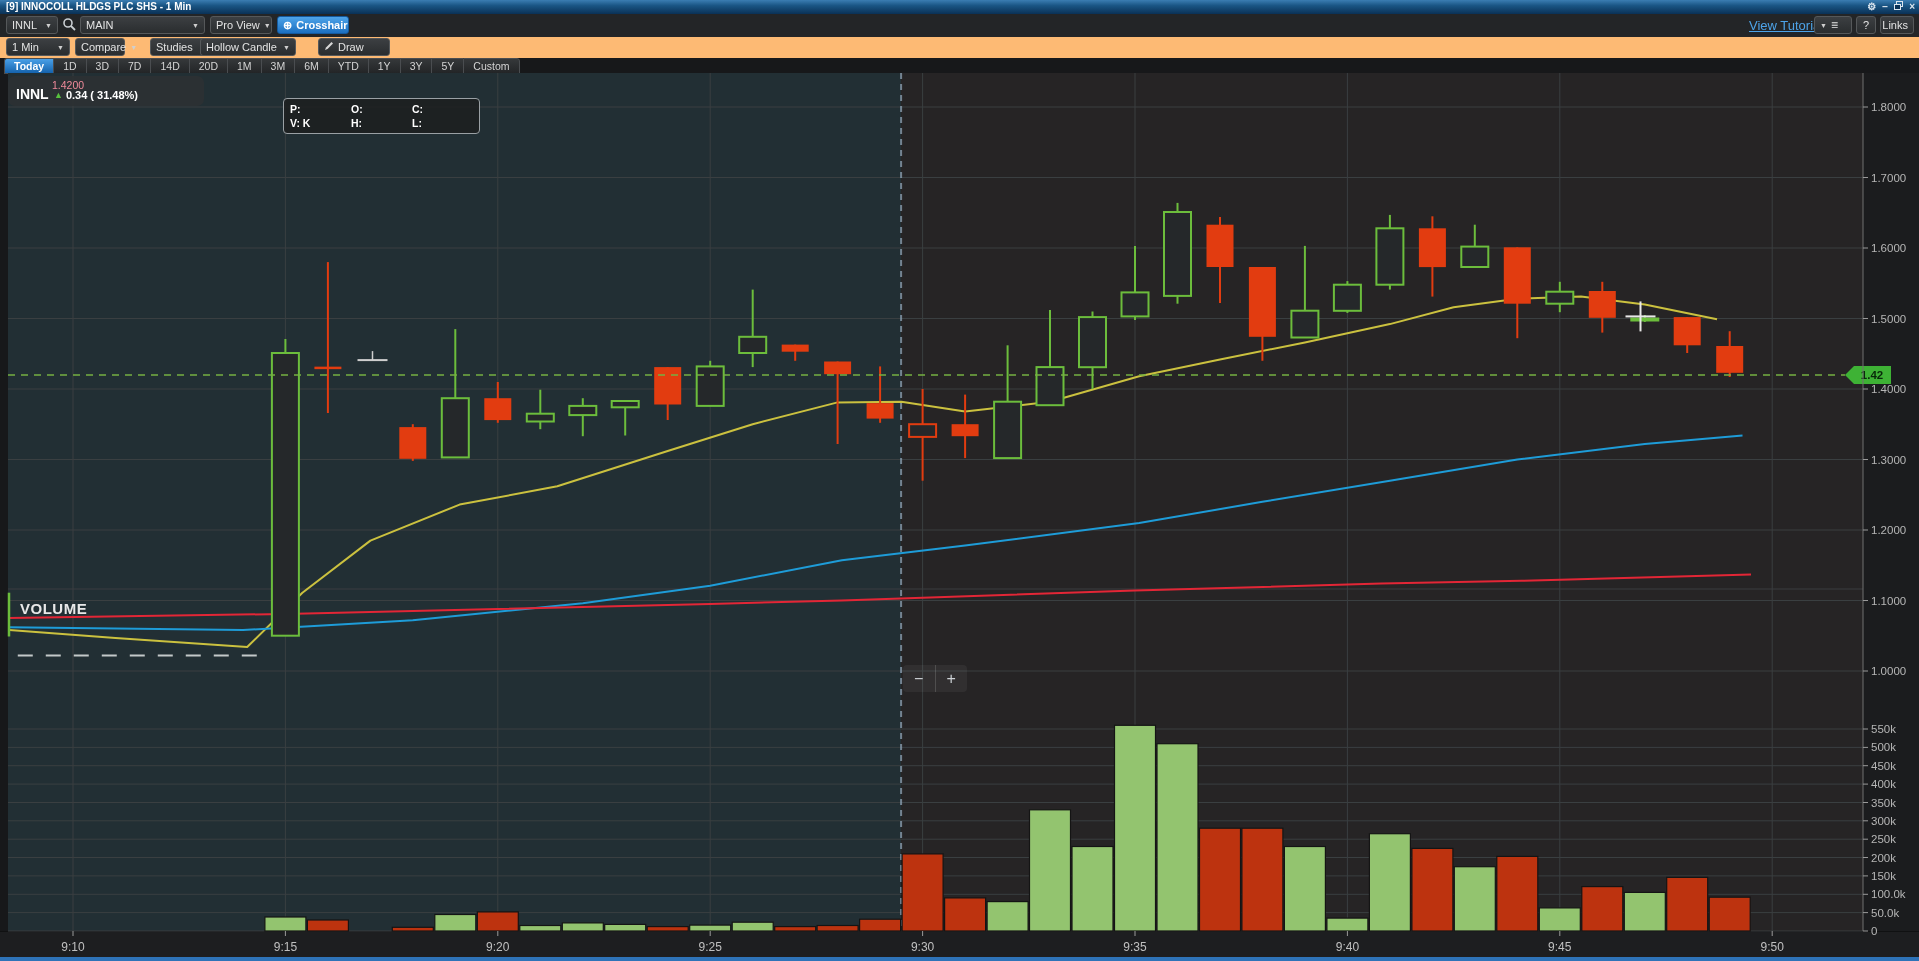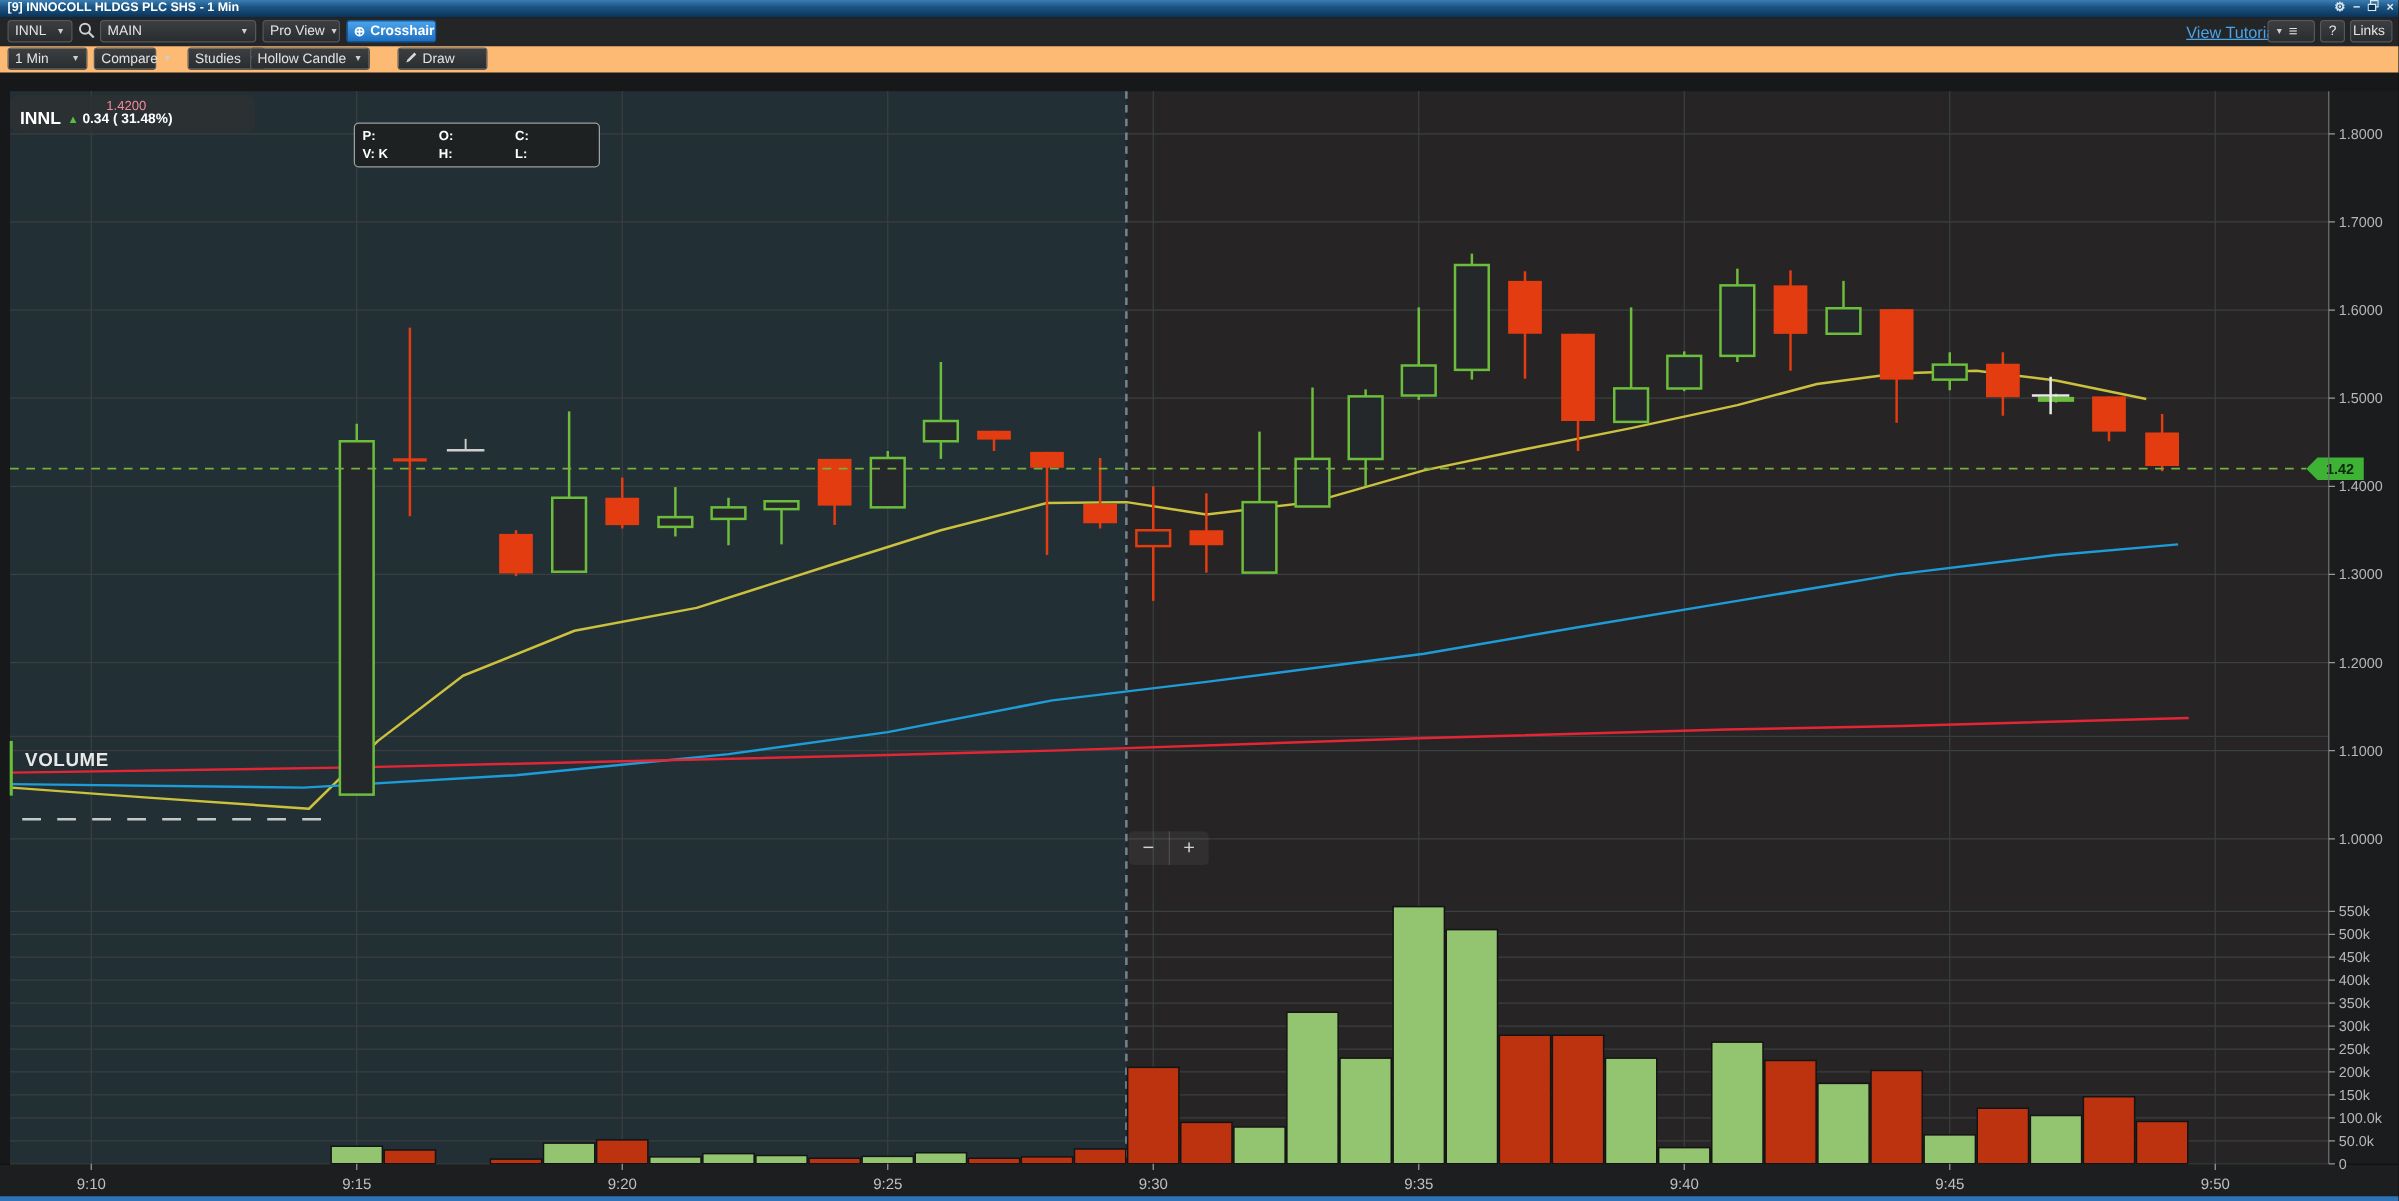--- a/index.html
+++ b/index.html
@@ -31,21 +31,21 @@
   
   .bg-right{position:absolute;left:8px;top:73px;width:1855px;height:858px;background:#262425;}
   .bg-pre{position:absolute;left:8px;top:73px;width:893px;height:858px;background:#222f34;}
   .bg-axis{position:absolute;left:1863px;top:73px;width:56px;height:858px;background:#1b1c1e;}
   .bg-time{position:absolute;left:0;top:931px;width:1919px;height:26px;background:#1d1e20;border-top:1px solid #101112;}
   .bottombar{position:absolute;left:0;top:957px;width:1919px;height:4px;background:#2e73b8;}
   svg.chart{position:absolute;left:0;top:0;width:1919px;height:961px;}
   
   .legend{position:absolute;left:8px;top:76px;width:196px;height:30px;background:rgba(45,49,51,0.92);
     border-radius:7px;color:#fff;}
-  .legend .lp{position:absolute;left:44px;top:3px;font-size:10.5px;color:#ef8a9a;margin-left:33px;}
+  .legend .lp{position:absolute;left:44px;top:3px;font-size:10.5px;color:#ef8a9a;}
   .legend .sym{position:absolute;left:8px;top:10px;font-size:14px;font-weight:bold;}
   .legend .chg{position:absolute;left:46px;top:13px;font-size:11px;font-weight:bold;display:flex;gap:3px;align-items:center;}
   .legend .up{color:#57c13e;font-size:9px;}
   
   .infobox{position:absolute;left:283px;top:98px;width:197px;height:36px;
     background:rgba(28,30,32,0.85);border:1px solid #9aa0a4;border-radius:4px;
     display:grid;grid-template-columns:1fr 1fr 1fr;grid-template-rows:1fr 1fr;
     color:#fff;font-size:10.5px;font-weight:bold;padding:3px 6px;}
   .infobox span{display:flex;align-items:center;}
   .vol-label{position:absolute;left:20px;top:600px;color:#e8e8e8;font-size:15px;font-weight:bold;letter-spacing:0.5px;}
@@ -132,20 +132,36 @@
     <div class="ctrl" style="left:318px;top:1px;width:72px;">
       <span>
         <svg width="10" height="10" viewBox="0 0 10 10">
             <path d="M1 9 L2 6.5 L7.5 1 L9 2.5 L3.5 8 Z" fill="#d8d8d8"></path>
           </svg>
       </span>
       <span>Draw</span>
     </div>
   </div>
 
+  <div class="tabs" id="tabs">
+      <div class="tab active">Today</div>
+      <div class="tab">1D</div>
+      <div class="tab">3D</div>
+      <div class="tab">7D</div>
+      <div class="tab">14D</div>
+      <div class="tab">20D</div>
+      <div class="tab">1M</div>
+      <div class="tab">3M</div>
+      <div class="tab">6M</div>
+      <div class="tab">YTD</div>
+      <div class="tab">1Y</div>
+      <div class="tab">3Y</div>
+      <div class="tab">5Y</div>
+      <div class="tab">Custom</div>
+    </div>
 
   <div class="bg-right"></div>
   <div class="bg-pre"></div>
   <div class="bg-axis"></div>
   <div class="bg-time"></div>
 
   <svg class="chart" id="chart">
       <line x1="8" y1="107.0" x2="1863" y2="107.0" stroke="#3a3f41" stroke-width="1"></line>
       <line x1="8" y1="177.5" x2="1863" y2="177.5" stroke="#3a3f41" stroke-width="1"></line>
       <line x1="8" y1="248.0" x2="1863" y2="248.0" stroke="#3a3f41" stroke-width="1"></line>

